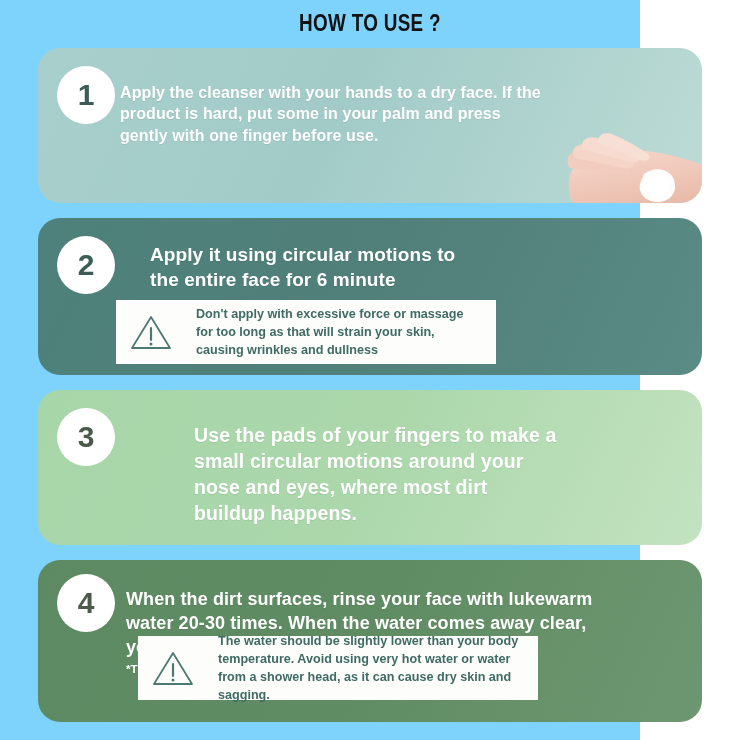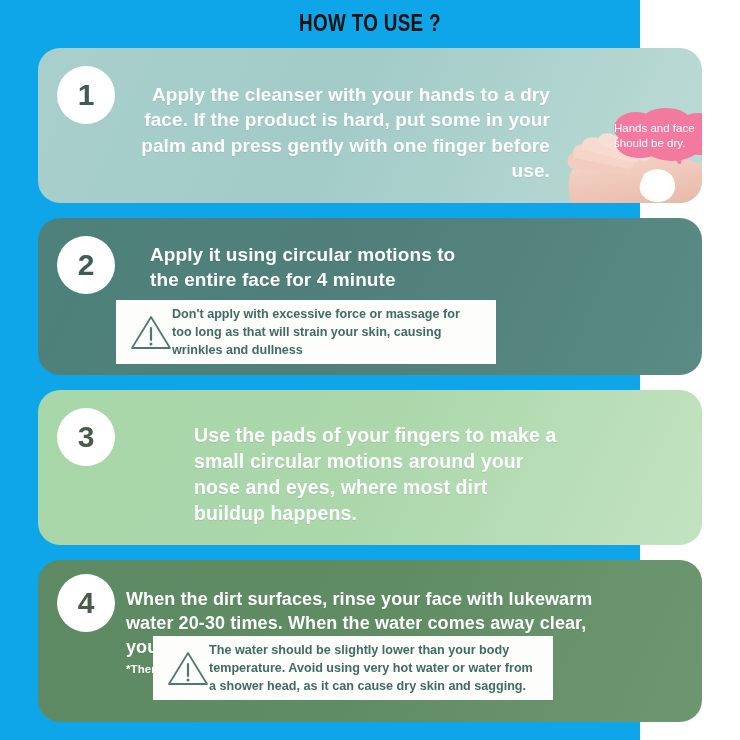--- a/index.html
+++ b/index.html
@@ -9,21 +9,21 @@
     height: 740px;
     background: #ffffff;
     font-family: "Liberation Sans", sans-serif;
     overflow: hidden;
   }
 
   #page {
     position: relative;
     width: 640px;
     height: 740px;
-    background: #0ea5e9;
+    background: #7dd3fc;
   }
 
   
   .page-title {
     position: absolute;
     top: 10px;
     left: 0;
     width: 740px;
     text-align: center;
     font-size: 23px;
@@ -72,44 +72,44 @@
   .headline {
     position: absolute;
     color: #ffffff;
     font-weight: bold;
     font-family: "Liberation Sans Narrow","Liberation Sans",sans-serif;
     line-height: 1.33;
     letter-spacing: 0.1px;
     text-shadow: 0 1px 1px rgba(0,0,0,0.07);
   }
 
-  #h1 { left: 82px; top: 34px;  width: 430px; font-size: 19px; text-align: right; }
+  #h1 { left: 82px; top: 34px;  width: 430px; font-size: 16px; }
   #h2 { left: 112px; top: 24px; width: 330px; font-size: 19px; }
   #h3 { left: 112px; top: 33px; width: 370px; font-size: 19.5px; margin-left: 44px; }
   #h4 { left: 88px;  top: 28px; width: 470px; font-size: 18px; }
 
   .footnote {
     display: block;
     font-size: 11.5px;
     font-weight: bold;
     margin-top: 3px;
     line-height: 1.2;
   }
 
   
   .warn-box {
     position: absolute;
     background: #fdfdfb;
     display: flex;
     align-items: center;
-    gap: 0;
+    gap: 24px;
     padding: 10px 14px;
   }
   #warn-2 { left: 78px; top: 82px;  width: 380px; height: 64px; }
-  #warn-4 { left: 115px; top: 76px; width: 400px; height: 64px; }
+  #warn-4 { left: 100px; top: 76px; width: 400px; height: 64px; }
 
   .warn-icon { flex: 0 0 auto; width: 42px; height: 38px; }
   .warn-text {
     font-size: 12.6px;
     line-height: 1.45;
     color: #3f6b64;
     font-weight: bold;
     font-family: "Liberation Sans Narrow","Liberation Sans",sans-serif;
   }
 
@@ -167,40 +167,25 @@
 
         <path d="M92 118 C72 126 50 126 36 118 C28 112 32 104 42 106 C62 110 80 110 94 106 C102 106 100 114 92 118 Z" fill="#eec5b6"></path>
 
         <path d="M86 64 C96 56 112 58 116 70 C120 82 112 92 100 92 C88 92 80 84 82 74 Z" fill="#fdfdfb"></path>
         <path d="M90 68 C98 62 108 64 111 72 C114 81 107 87 98 87 C90 86 86 78 88 72 Z" fill="#ffffff"></path>
 
         <path d="M30 96 C52 112 90 118 124 106" stroke="#dcae9d" stroke-width="2" fill="none" opacity="0.55"></path>
       </svg>
     </div>
 
-    <div class="bubble" id="bubble-1">
-      <svg viewBox="0 0 112 56" preserveAspectRatio="none">
-        <g fill="#f4799f">
-          <ellipse cx="26" cy="20" rx="22" ry="16"></ellipse>
-          <ellipse cx="56" cy="14" rx="25" ry="14"></ellipse>
-          <ellipse cx="88" cy="20" rx="22" ry="15"></ellipse>
-          <ellipse cx="30" cy="36" rx="24" ry="14"></ellipse>
-          <ellipse cx="62" cy="38" rx="28" ry="15"></ellipse>
-          <ellipse cx="90" cy="34" rx="20" ry="13"></ellipse>
-          <ellipse cx="56" cy="26" rx="46" ry="20"></ellipse>
-          <path d="M62 46 L70 58 L74 44 Z"></path>
-        </g>
-      </svg>
-      <span class="btxt">Hands and face should be dry.</span>
-    </div>
   </div>
 
   <div class="panel" id="panel-2">
     <div class="step-circle">2</div>
-    <div class="headline" id="h2">Apply it using circular motions to the entire face for 4 minute</div>
+    <div class="headline" id="h2">Apply it using circular motions to the entire face for 6 minute</div>
 
     <div class="warn-box" id="warn-2">
       <svg class="warn-icon" viewBox="0 0 42 38">
         <path d="M21 4 L40 35 L2 35 Z" fill="none" stroke="#4c7a72" stroke-width="1.8" stroke-linejoin="round"></path>
         <line x1="21" y1="15" x2="21" y2="27" stroke="#4c7a72" stroke-width="2.2" stroke-linecap="round"></line>
         <circle cx="21" cy="31" r="1.5" fill="#4c7a72"></circle>
       </svg>
       <div class="warn-text">Don't apply with excessive force or massage for too long as that will strain your skin, causing wrinkles and dullness</div>
     </div>
 

